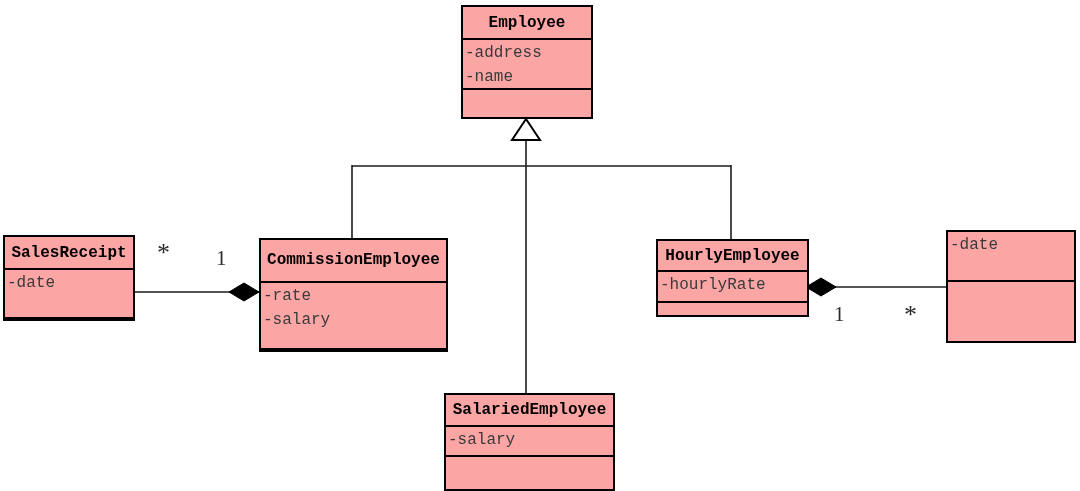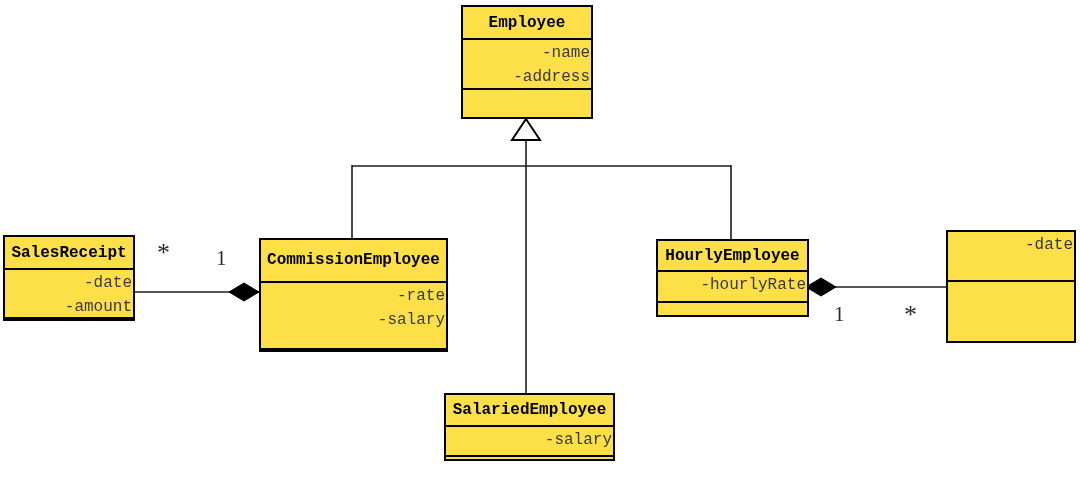--- a/index.html
+++ b/index.html
@@ -4,22 +4,22 @@
 <style>
   html,body { margin:0; padding:0; background:#fff; }
   .canvas {
     position:relative; width:1080px; height:491px; background:#ffffff;
     font-family:"Liberation Mono","DejaVu Sans Mono",monospace;
     overflow:hidden;
   }
   svg.connectors { position:absolute; left:0; top:0; width:1080px; height:491px; pointer-events:none; }
 
   .uml-class {
-    position:absolute; box-sizing:border-box; background:#fde047;
-    border:2px solid #000; display:flex; flex-direction:column;text-align:right;
+    position:absolute; box-sizing:border-box; background:#fca5a5;
+    border:2px solid #000; display:flex; flex-direction:column;
   }
   .uml-title {
     box-sizing:border-box; border-bottom:2px solid #000;
     display:flex; align-items:center; justify-content:center;
     font-weight:bold; font-size:16px; color:#000; white-space:nowrap;
   }
   .uml-attrs {
     box-sizing:border-box; border-bottom:2px solid #000;
     font-size:16px; color:#3a3a3a; padding:1px 1px 0 2px; overflow:hidden;
   }
@@ -40,21 +40,21 @@
   #box-commission .uml-attrs { height:69px; }
 
   #box-hourly        { left:656px; top:239px; width:153px; height:78px; }
   #box-hourly .uml-title { height:31px; }
   #box-hourly .uml-attrs { height:31px; }
 
   #box-timecard      { left:946px; top:230px; width:130px; height:113px; }
   #box-timecard .uml-title { height:33px; }
   #box-timecard .uml-attrs { height:50px; }
 
-  #box-salaried      { left:444px; top:393px; width:171px; height:68px; }
+  #box-salaried      { left:444px; top:393px; width:171px; height:98px; }
   #box-salaried .uml-title { height:32px; }
   #box-salaried .uml-attrs { height:30px; }
 
   .mult-label { position:absolute; color:#2b2b2b; font-family:"Liberation Serif","DejaVu Serif",serif; }
   #mult-left-part   { left:157px; top:238px; font-size:26px; }
   #mult-left-whole  { left:216px; top:246px; font-size:21px; }
   #mult-right-whole { left:834px; top:302px; font-size:21px; }
   #mult-right-part  { left:904px; top:300px; font-size:26px; }
 </style>
 </head>
@@ -74,31 +74,30 @@
     <line x1="135" y1="292" x2="259" y2="292" stroke="#1c1c1c" stroke-width="1.6"></line>
     <path d="M259,292 L244,283 L229,292 L244,301 Z" fill="#000000" stroke="#000000"></path>
 
     <line x1="808" y1="287" x2="946" y2="287" stroke="#1c1c1c" stroke-width="1.6"></line>
     <path d="M806,287 L821,278 L836,287 L821,296 Z" fill="#000000" stroke="#000000"></path>
   </svg>
 
   <div class="uml-class" id="box-employee">
     <div class="uml-title">Employee</div>
     <div class="uml-attrs">
+        <div class="attr-line">-address</div>
         <div class="attr-line">-name</div>
-        <div class="attr-line">-address</div>
       </div>
     <div class="uml-methods"></div>
   </div>
 
   <div class="uml-class" id="box-salesreceipt">
     <div class="uml-title">SalesReceipt</div>
     <div class="uml-attrs">
         <div class="attr-line">-date</div>
-        <div class="attr-line">-amount</div>
       </div>
     <div class="uml-methods"></div>
   </div>
 
   <div class="uml-class" id="box-commission">
     <div class="uml-title">CommissionEmployee</div>
     <div class="uml-attrs">
         <div class="attr-line">-rate</div>
         <div class="attr-line">-salary</div>
       </div>

